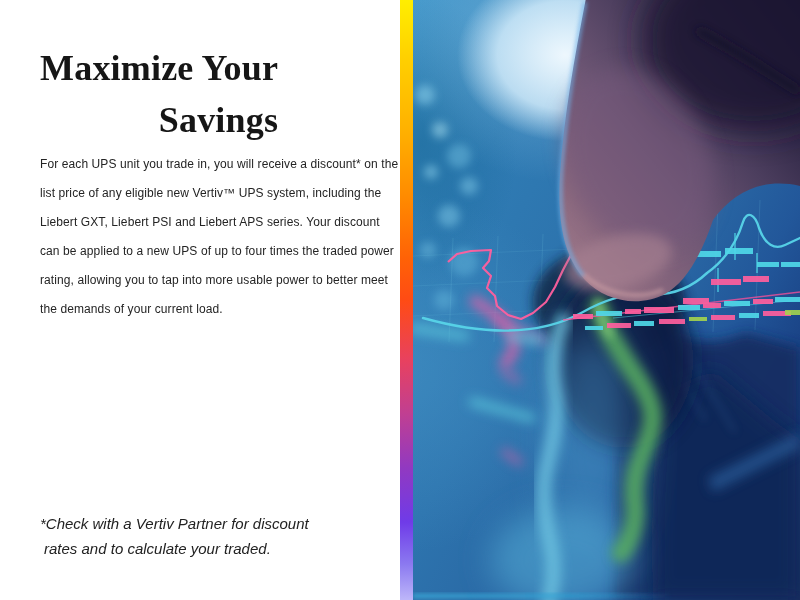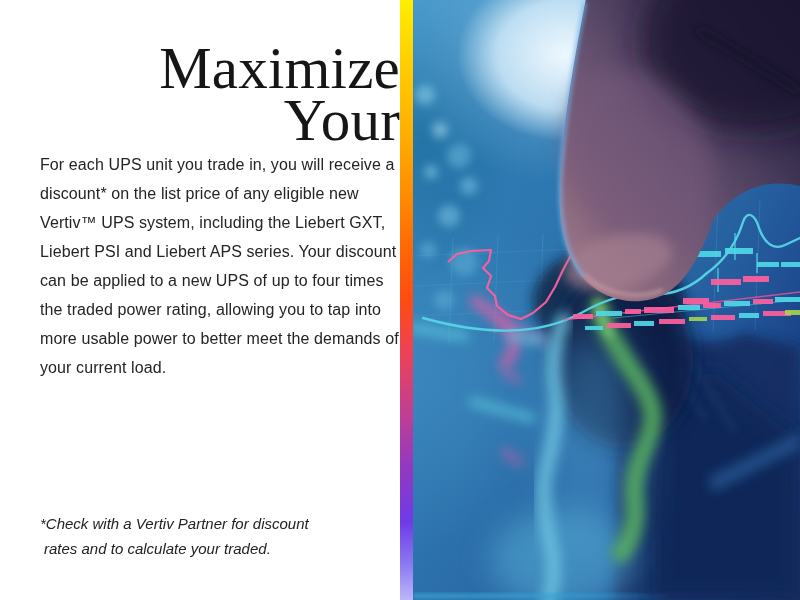--- a/index.html
+++ b/index.html
@@ -2,23 +2,23 @@
 <html><head>
 <meta charset="utf-8">
 <style>
   html,body{margin:0;padding:0;}
   .page{position:relative;width:800px;height:600px;background:#ffffff;overflow:hidden;
         font-family:"Liberation Sans",sans-serif;}
   
   .content{position:absolute;left:0;top:0;width:400px;height:600px;background:#ffffff;}
   .headline{position:absolute;left:40px;top:42px;margin:0;
             font-family:"Liberation Serif","DejaVu Serif",serif;
-            font-weight:400;font-size:59px;line-height:52px;color:#161616;letter-spacing:.2px;text-align:right;}
+            font-weight:700;font-size:36px;line-height:52px;color:#161616;letter-spacing:.2px;text-align:right;}
   .body-copy{position:absolute;left:40px;top:150px;margin:0;width:362px;
-             font-size:16px;line-height:29px;color:#242424;letter-spacing:.1px;}
+             font-size:12px;line-height:29px;color:#242424;letter-spacing:.1px;}
   .footnote{position:absolute;left:40px;top:511px;margin:0;width:320px;
             font-style:italic;font-size:15px;line-height:25px;color:#222222;}
   .footnote .fn2{padding-left:4px;display:block;}
   
   .stripe{position:absolute;left:400px;top:0;width:13px;height:600px;
     background:linear-gradient(180deg,
       #ffee00 0%, #ffcf00 10%, #ffb000 22%, #ff8a00 33%, #ff6206 43%,
       #ff4b14 50%, #e8415f 60%, #c03f92 69%, #9139c1 78%, #6f3be8 87%,
       #8b79f0 94%, #bdb6f9 100%);}
   
@@ -31,21 +31,21 @@
       radial-gradient(300px 260px at -6% 62%, rgba(74,152,202,.5), rgba(74,152,202,0) 70%),
       linear-gradient(118deg, #4398cb 0%, #2f7cb4 22%, #2d74ae 40%, #2a6aa6 55%, #22579a 70%, #173b7e 85%, #122c61 100%);}
   .photo svg{position:absolute;inset:0;display:block;}
 </style>
 </head>
 <body>
 
 <div class="page">
 
   <section class="content">
-    <h1 class="headline"><span>Maximize Your</span><br></h1>
+    <h1 class="headline"><span>Maximize Your</span><br><span>Savings</span></h1>
     <p class="body-copy">For each UPS unit you trade in, you will receive a discount* on the list price of any eligible new Vertiv™ UPS system, including the Liebert GXT, Liebert PSI and Liebert APS series. Your discount can be applied to a new UPS of up to four times the traded power rating, allowing you to tap into more usable power to better meet the demands of your current load.</p>
     <p class="footnote"><span>*Check with a Vertiv Partner for discount</span><span class="fn2">rates and to calculate your traded.</span></p>
   </section>
 
   <div class="stripe"></div>
 
   <div class="photo">
     <div class="photo-base"></div>
 
     <svg width="387" height="600" viewBox="0 0 387 600">

